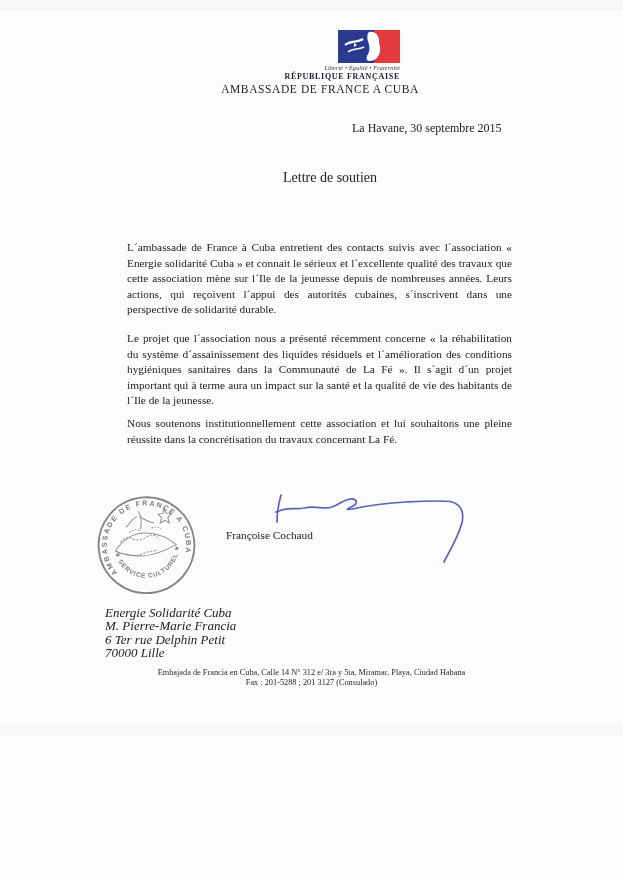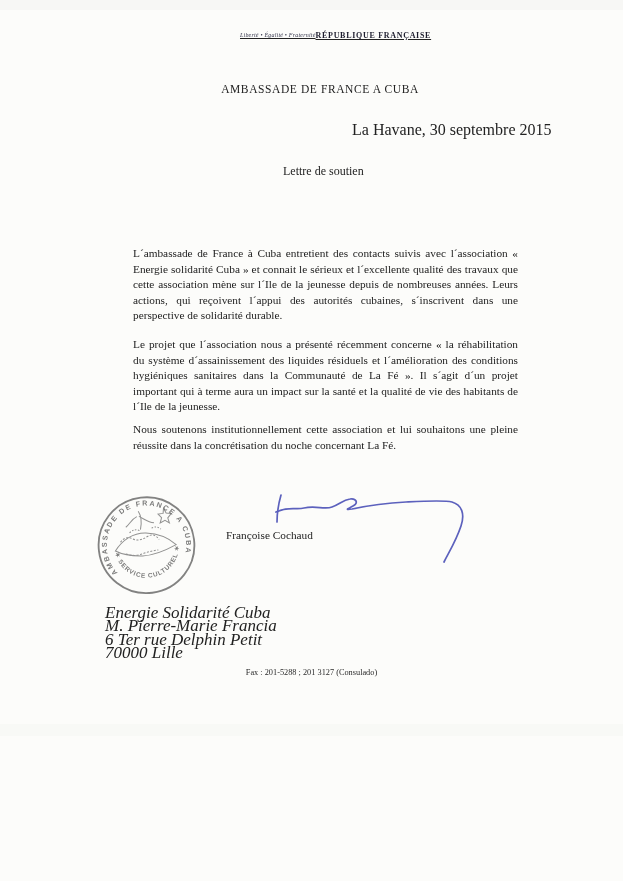--- a/index.html
+++ b/index.html
@@ -10,50 +10,50 @@
     background:#fcfcfa;
     font-family:"Liberation Serif", serif;
     color:#222;
     overflow:hidden;
   }
   .scan-band-top{position:absolute;left:0;top:0;width:623px;height:10px;background:#f3f4f1;opacity:.6;}
   .scan-band-mid{position:absolute;left:0;top:724px;width:623px;height:12px;background:#f4f5f2;opacity:.55;}
 
   
   .logo-block{position:absolute;left:320px;top:30px;transform:translateX(-50%);
-    display:flex;flex-direction:row;align-items:flex-start;width:160px;text-decoration:underline;}
+    display:flex;flex-direction:column;align-items:flex-end;width:160px;}
   .logo-flag{width:62px;height:33px;display:block;}
   .logo-motto{font-size:6px;font-style:italic;margin-top:2px;color:#33344a;letter-spacing:.2px;white-space:nowrap;}
   .logo-republic{font-size:8px;font-weight:bold;letter-spacing:.7px;color:#1d1d2e;margin-top:1px;white-space:nowrap;}
   .embassy-title{position:absolute;left:320px;top:83px;transform:translateX(-50%);
     font-size:11.5px;letter-spacing:.6px;white-space:nowrap;}
 
-  .dateline{position:absolute;left:352px;top:121px;font-size:16px;white-space:nowrap;}
-  .subject{position:absolute;left:283px;top:164px;font-size:12px;white-space:nowrap;}
+  .dateline{position:absolute;left:352px;top:121px;font-size:12px;white-space:nowrap;}
+  .subject{position:absolute;left:283px;top:170px;font-size:14px;white-space:nowrap;}
 
-  .body-para{position:absolute;left:125px;width:385px;margin:8px;
+  .body-para{position:absolute;left:125px;width:385px;margin:2px;
     font-size:11.3px;line-height:15.5px;text-align:justify;}
   .para-1{top:238px;}
   .para-2{top:329px;}
   .para-3{top:414px;}
 
   
   .stamp{position:absolute;left:86px;top:494px;width:126px;height:110px;transform:rotate(-7deg);opacity:.88;}
   .stamp text{font-family:"Liberation Sans", sans-serif;font-weight:bold;}
 
   
   .signature-svg{position:absolute;left:266px;top:486px;width:210px;height:90px;}
 
   .signer-block{position:absolute;left:226px;top:529px;width:246px;text-align:left;
     font-size:11.3px;line-height:13.8px;}
   .signer-name{white-space:nowrap;}
   .signer-title{white-space:nowrap;}
 
   .recipient-block{position:absolute;left:105px;top:606px;font-style:italic;
-    font-size:17px;line-height:13.4px;}
+    font-size:13px;line-height:13.4px;}
 
   .letter-footer{position:absolute;left:0;top:668px;width:623px;text-align:center;
     font-size:8.3px;line-height:10px;color:#2a2a2a;}
 </style>
 </head>
 <body>
 
 <div class="page">
   <div class="scan-band-top"></div>
   <div class="scan-band-mid"></div>
@@ -71,21 +71,21 @@
     <div class="logo-republic">RÉPUBLIQUE FRANÇAISE</div>
   </div>
 
   <div class="embassy-title">AMBASSADE DE FRANCE A CUBA</div>
 
   <div class="dateline">La Havane, 30 septembre 2015</div>
   <div class="subject">Lettre de soutien</div>
 
   <p class="body-para para-1">L´ambassade de France à Cuba  entretient des contacts suivis avec l´association « Energie solidarité Cuba » et connait le sérieux et l´excellente qualité des travaux que cette association mène sur l´Ile de la jeunesse depuis de nombreuses années. Leurs actions, qui reçoivent l´appui des autorités cubaines,  s´inscrivent dans une perspective de solidarité durable.</p>
   <p class="body-para para-2">Le projet que l´association nous a présenté récemment concerne « la réhabilitation du système d´assainissement des liquides résiduels et l´amélioration des conditions hygiéniques sanitaires dans la Communauté de La Fé ». Il s´agit d´un projet important qui à terme aura un impact sur la santé et la qualité de vie des habitants de l´Ile de la jeunesse.</p>
-  <p class="body-para para-3">Nous soutenons institutionnellement cette association et lui souhaitons une pleine réussite dans la concrétisation du noche concernant La Fé.</p>
+  <p class="body-para para-3">Nous soutenons institutionnellement cette association et lui souhaitons une pleine réussite dans la concrétisation du travaux concernant La Fé.</p>
 
   <svg class="stamp" viewBox="0 0 122 108">
     <defs>
       <path id="arcTop" d="M 29 75 A 39 39 0 1 1 89 75"></path>
       <path id="arcBottom" d="M 27 50 A 32 32 0 0 0 91 50"></path>
     </defs>
     <circle cx="59" cy="50" r="47" fill="none" stroke-width="1.8" opacity="0.8" stroke="#4f4f4f"></circle>
     <text font-size="7" letter-spacing="1.7" opacity="0.85" fill="#4f4f4f">
       <textPath href="#arcTop" startOffset="2">AMBASSADE DE FRANCE A CUBA</textPath>
     </text>
@@ -113,15 +113,16 @@
   </div>
 
   <div class="recipient-block">
     <div>Energie Solidarité Cuba</div>
     <div>M. Pierre-Marie Francia</div>
     <div>6 Ter rue Delphin Petit</div>
     <div>70000 Lille</div>
   </div>
 
   <div class="letter-footer">
+    <div>Embajada de Francia en Cuba, Calle 14 N° 312 e/ 3ra y 5ta, Miramar, Playa, Ciudad Habana</div>
     <div>Fax : 201-5288 ; 201 3127 (Consulado)</div>
   </div>
 </div>
 
 </body></html>

